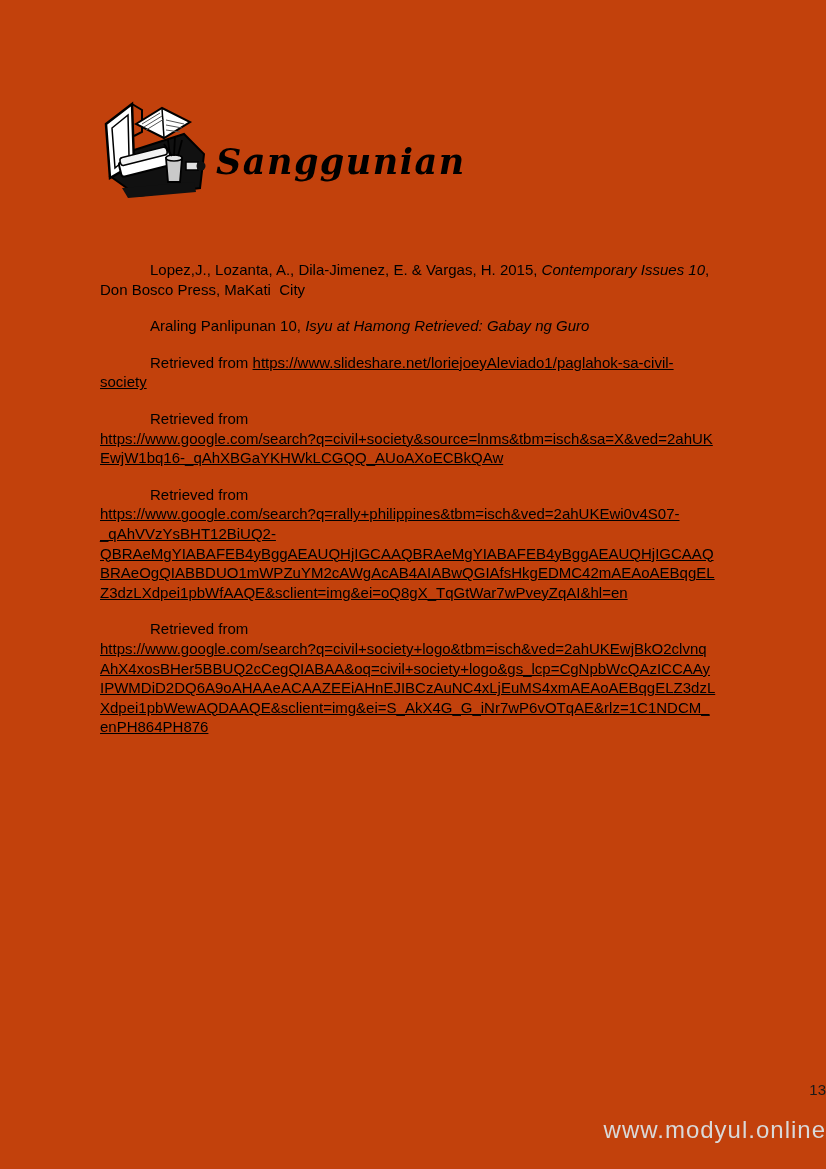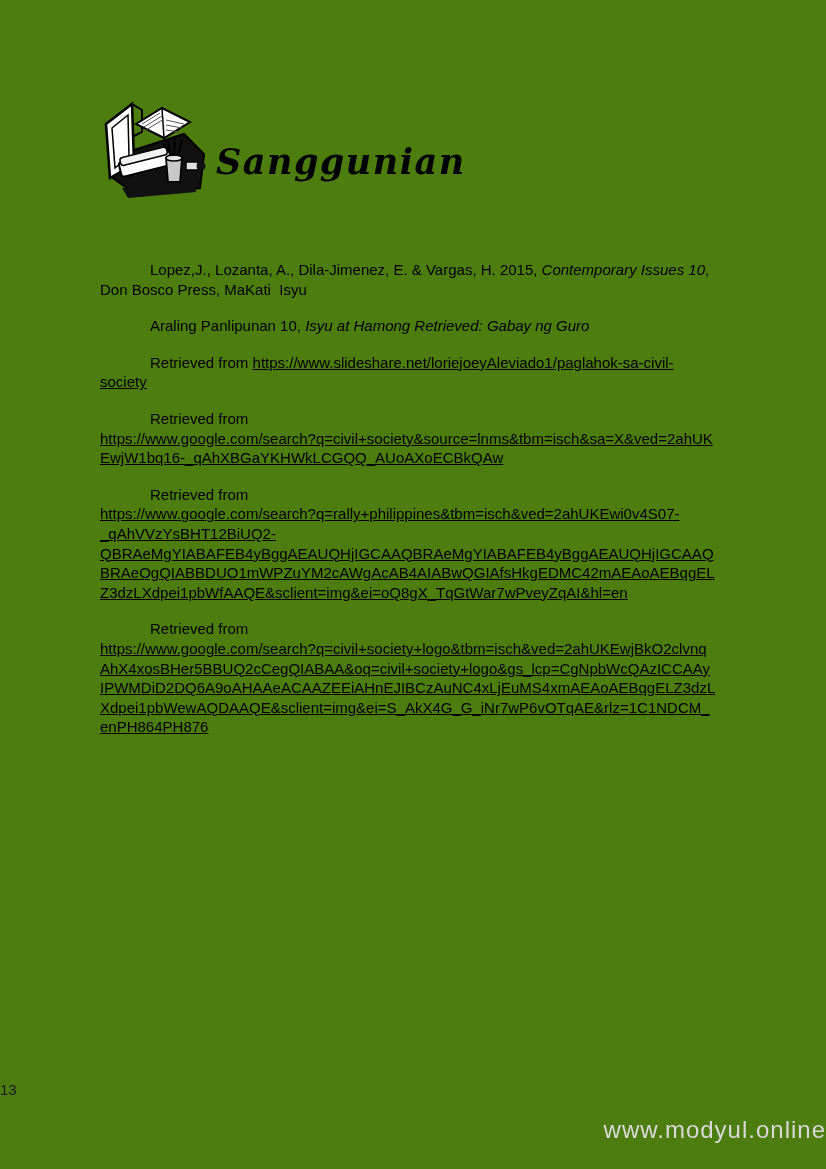--- a/index.html
+++ b/index.html
@@ -1,19 +1,19 @@
 <!DOCTYPE html>
 <html><head>
 <meta charset="utf-8">
 <style>
   html,body{margin:0;padding:0;background:#ffffff;}
   .page{
     position:relative;
     width:826px;height:1169px;
-    background:#4d7c0f;
+    background:#c2410c;
     font-family:"Liberation Sans",sans-serif;
     color:#000;
     overflow:hidden;
   }
   .logo{position:absolute;left:98px;top:92px;width:110px;height:110px;}
   .title{
     position:absolute;left:216px;top:118px;
     font-family:"DejaVu Serif",serif;
     font-style:italic;font-weight:bold;
     font-size:35px;letter-spacing:1.5px;
@@ -24,21 +24,21 @@
     font-size:15px;line-height:19.6px;
   }
   .paragraph{margin:0 0 17px 0;}
   .line{white-space:pre;}
   .line.indent{padding-left:50px;}
   .seg-plain{font-style:normal;}
   .seg-italic{font-style:italic;}
   .seg-link{text-decoration:underline;color:#000;}
   .page-number{
     position:absolute;left:0;right:0;top:1081px;
-    text-align:left;font-size:15px;color:#1a1a1a;
+    text-align:right;font-size:15px;color:#1a1a1a;
   }
   .watermark{
     position:absolute;left:0;right:0;top:1116px;
     text-align:right;font-size:24px;color:#d9d9d9;letter-spacing:1px;
   }
 </style>
 </head>
 <body>
 
 <div class="page">
@@ -67,21 +67,21 @@
 
     <rect x="88" y="70" width="12" height="8" fill="#e0e0e0" stroke="#000" stroke-width="1.5"></rect>
     <circle cx="103" cy="74" r="4.5" fill="#111"></circle>
   </svg>
 
   <h1 class="title">Sanggunian</h1>
 
   <div class="content">
       <div class="paragraph">
         <div class="line indent"><span class="seg-plain">Lopez,J., Lozanta, A., Dila-Jimenez, E. &amp; Vargas, H. 2015, </span><span class="seg-italic">Contemporary Issues 10</span><span class="seg-plain">,</span></div>
-        <div class="line"><span class="seg-plain">Don Bosco Press, MaKati  Isyu</span></div>
+        <div class="line"><span class="seg-plain">Don Bosco Press, MaKati  City</span></div>
       </div>
       <div class="paragraph">
         <div class="line indent"><span class="seg-plain">Araling Panlipunan 10, </span><span class="seg-italic">Isyu at Hamong Retrieved: Gabay ng Guro</span></div>
       </div>
       <div class="paragraph">
         <div class="line indent"><span class="seg-plain">Retrieved from </span><span class="seg-link">https://www.slideshare.net/loriejoeyAleviado1/paglahok-sa-civil-</span></div>
         <div class="line"><span class="seg-link">society</span></div>
       </div>
       <div class="paragraph">
         <div class="line indent"><span class="seg-plain">Retrieved from</span></div>

